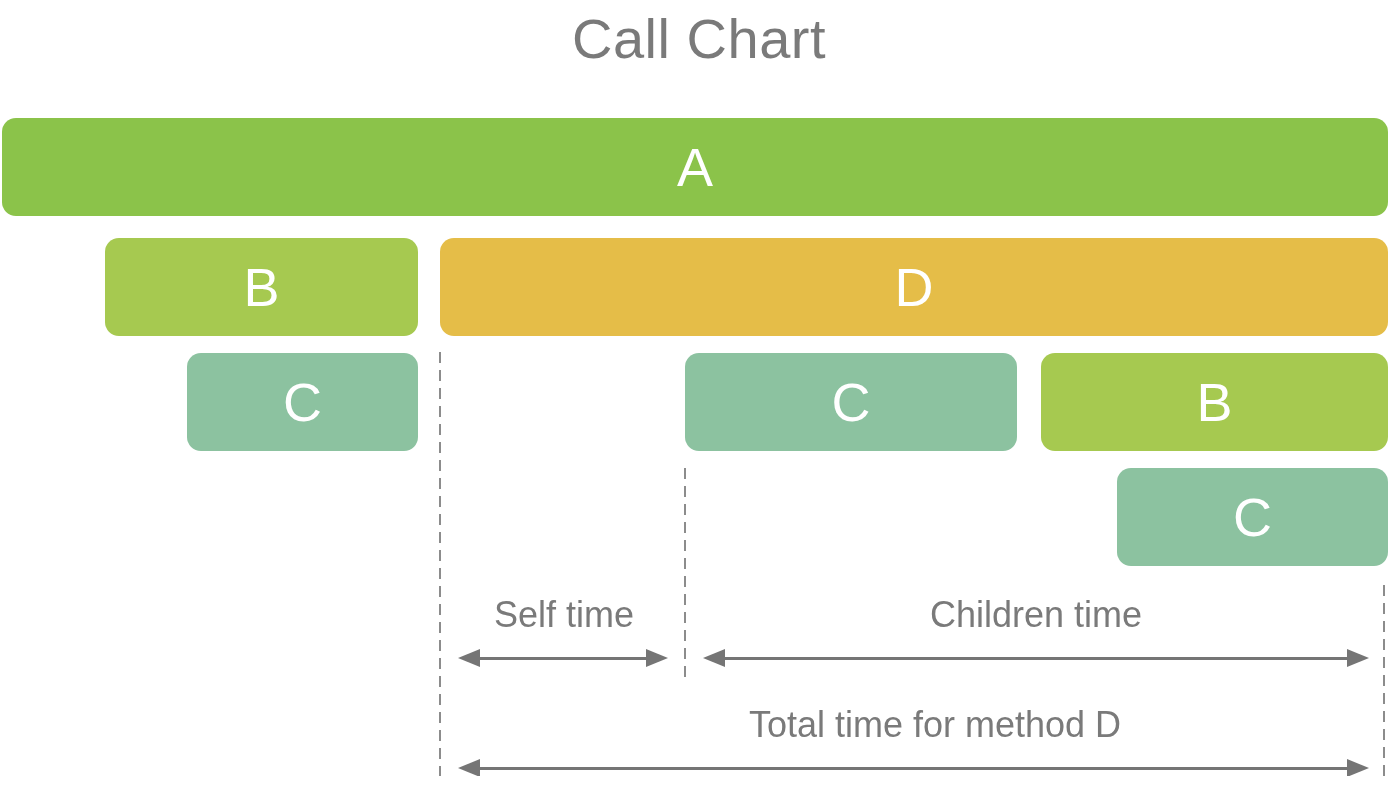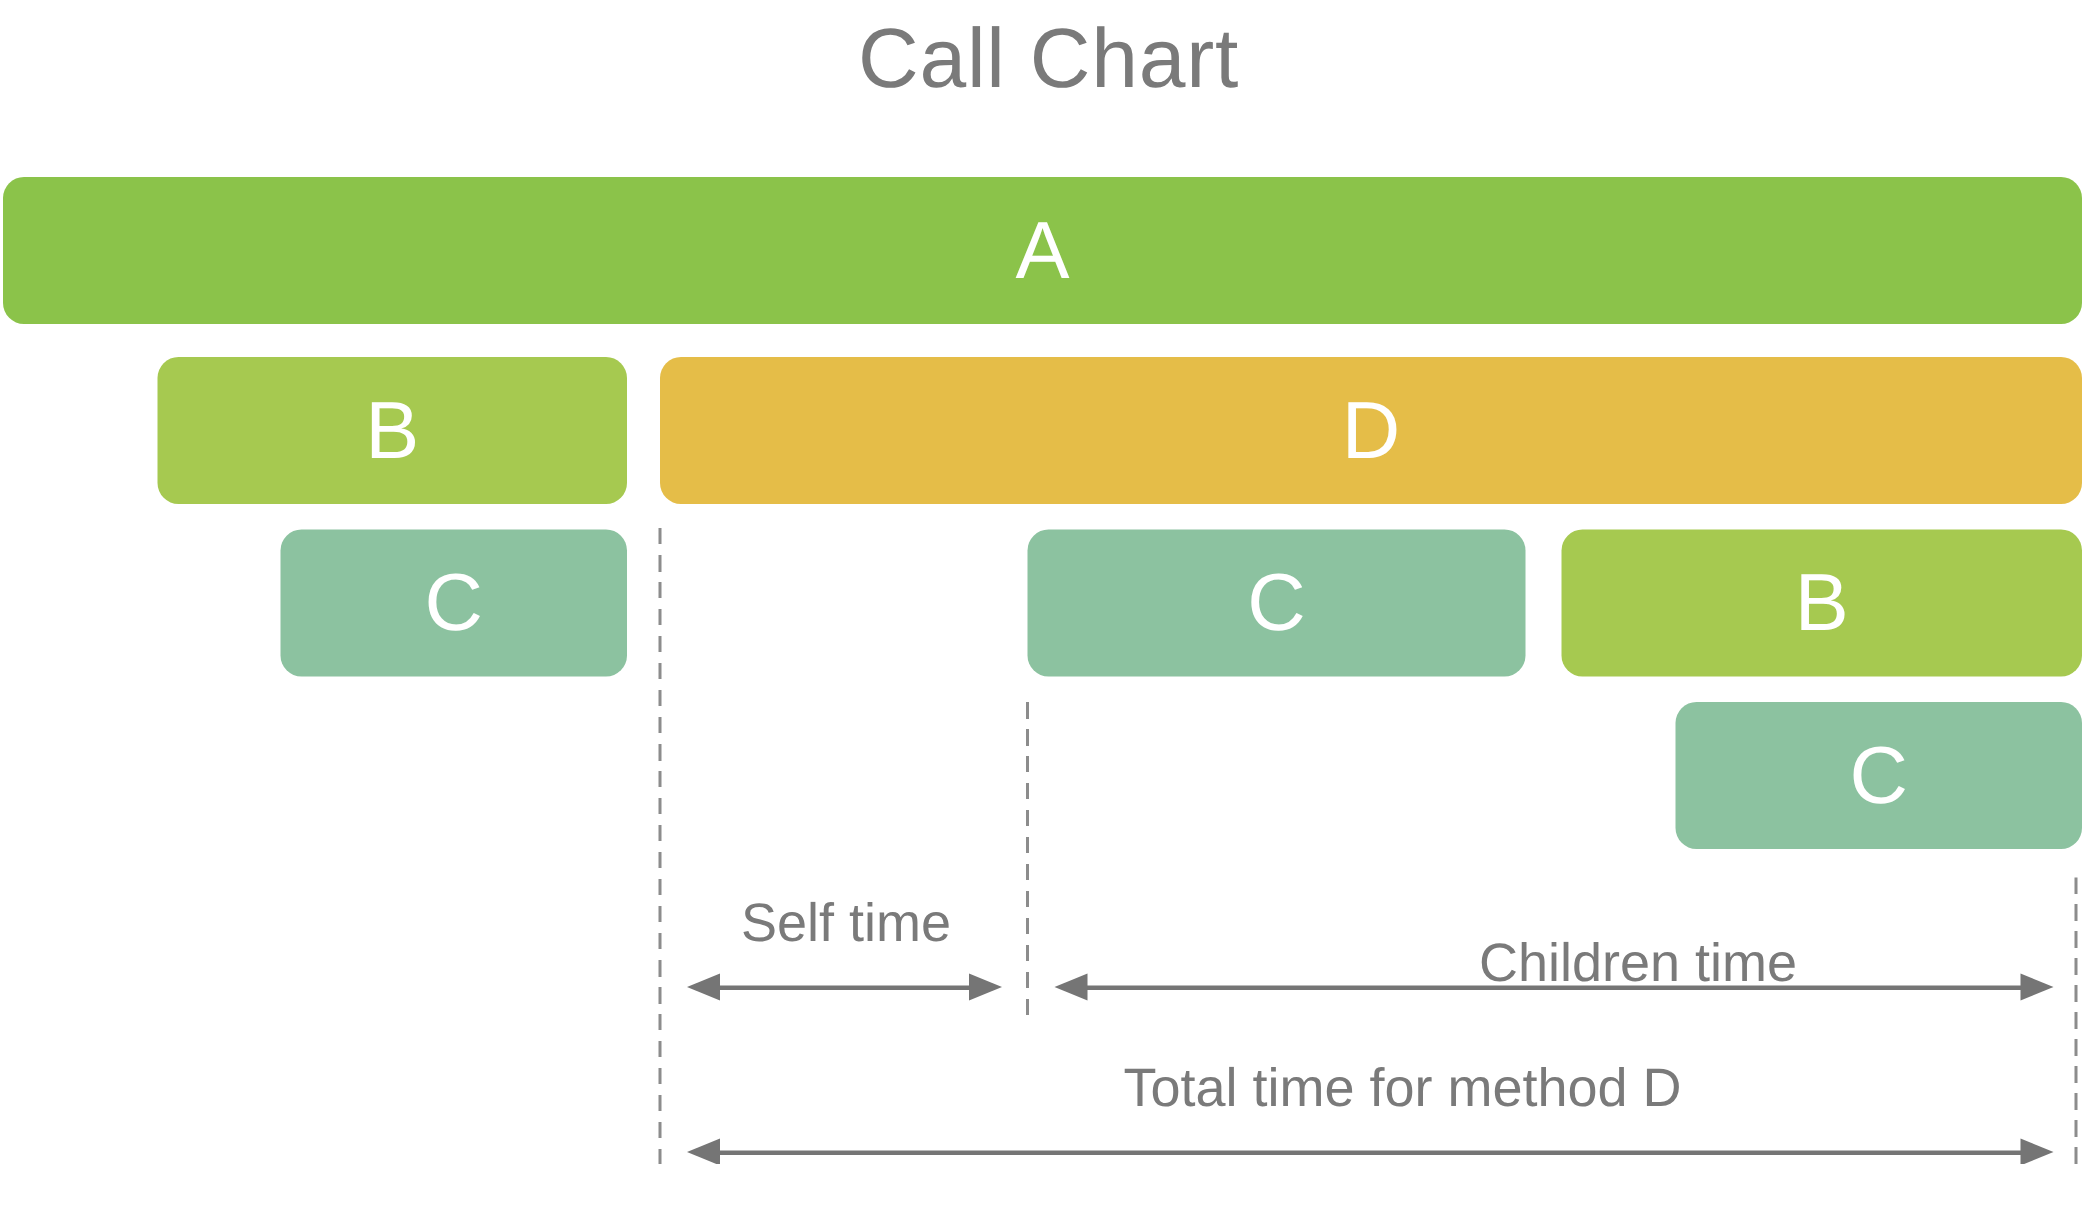--- a/index.html
+++ b/index.html
@@ -86,21 +86,21 @@
   <div id="guides-layer">
       <div class="guide" style="left: 439px; top: 352px; height: 439px;"></div>
       <div class="guide" style="left: 684px; top: 468px; height: 216px;"></div>
       <div class="guide" style="left: 1383px; top: 585px; height: 206px;"></div>
     </div>
   <div id="measures-layer">
       <div class="measure-label" style="left: 564px; top: 594px;">Self time</div>
       <div class="measure-line" style="left: 476px; width: 174px; top: 657px;"></div>
       <span class="head head-left" style="left: 458px; top: 649px;"></span>
       <span class="head head-right" style="left: 646px; top: 649px;"></span>
-      <div class="measure-label" style="left: 1092px; top: 594px; margin-top: 27px;">Children time</div>
+      <div class="measure-label" style="left: 1036px; top: 594px;">Children time</div>
       <div class="measure-line" style="left: 721px; width: 630px; top: 657px;"></div>
       <span class="head head-left" style="left: 703px; top: 649px;"></span>
       <span class="head head-right" style="left: 1347px; top: 649px;"></span>
       <div class="measure-label" style="left: 914px; top: 704px; margin-left: 21px;">Total time for method D</div>
       <div class="measure-line" style="left: 476px; width: 875px; top: 767px;"></div>
       <span class="head head-left" style="left: 458px; top: 759px;"></span>
       <span class="head head-right" style="left: 1347px; top: 759px;"></span>
     </div>
 </div>
 

